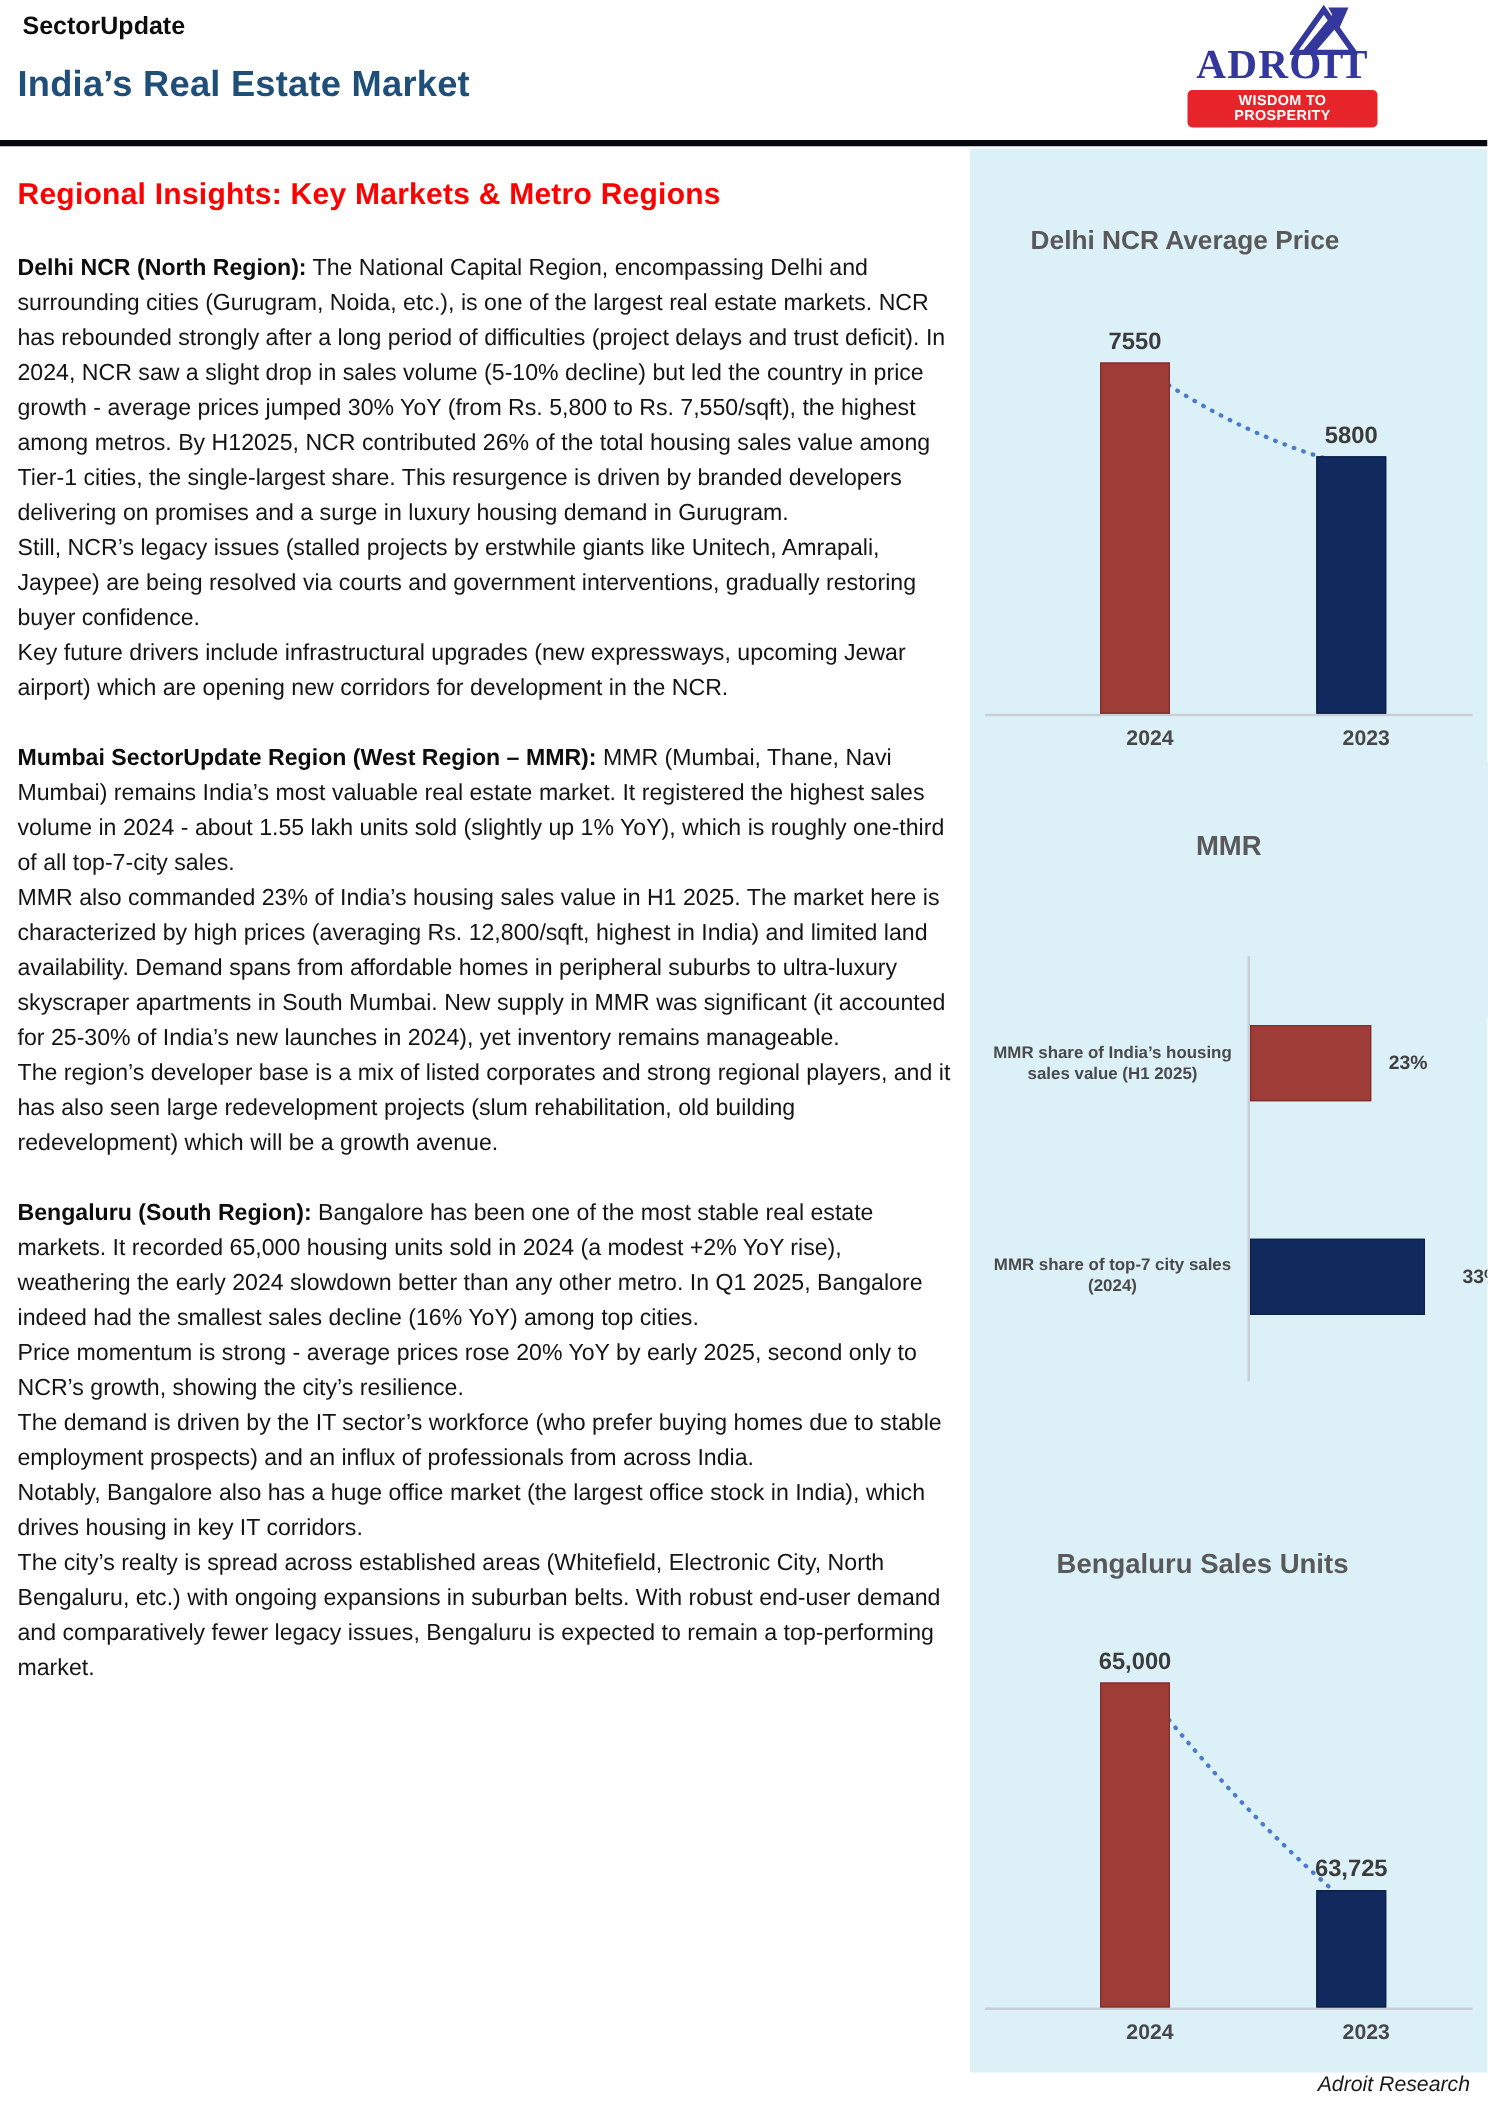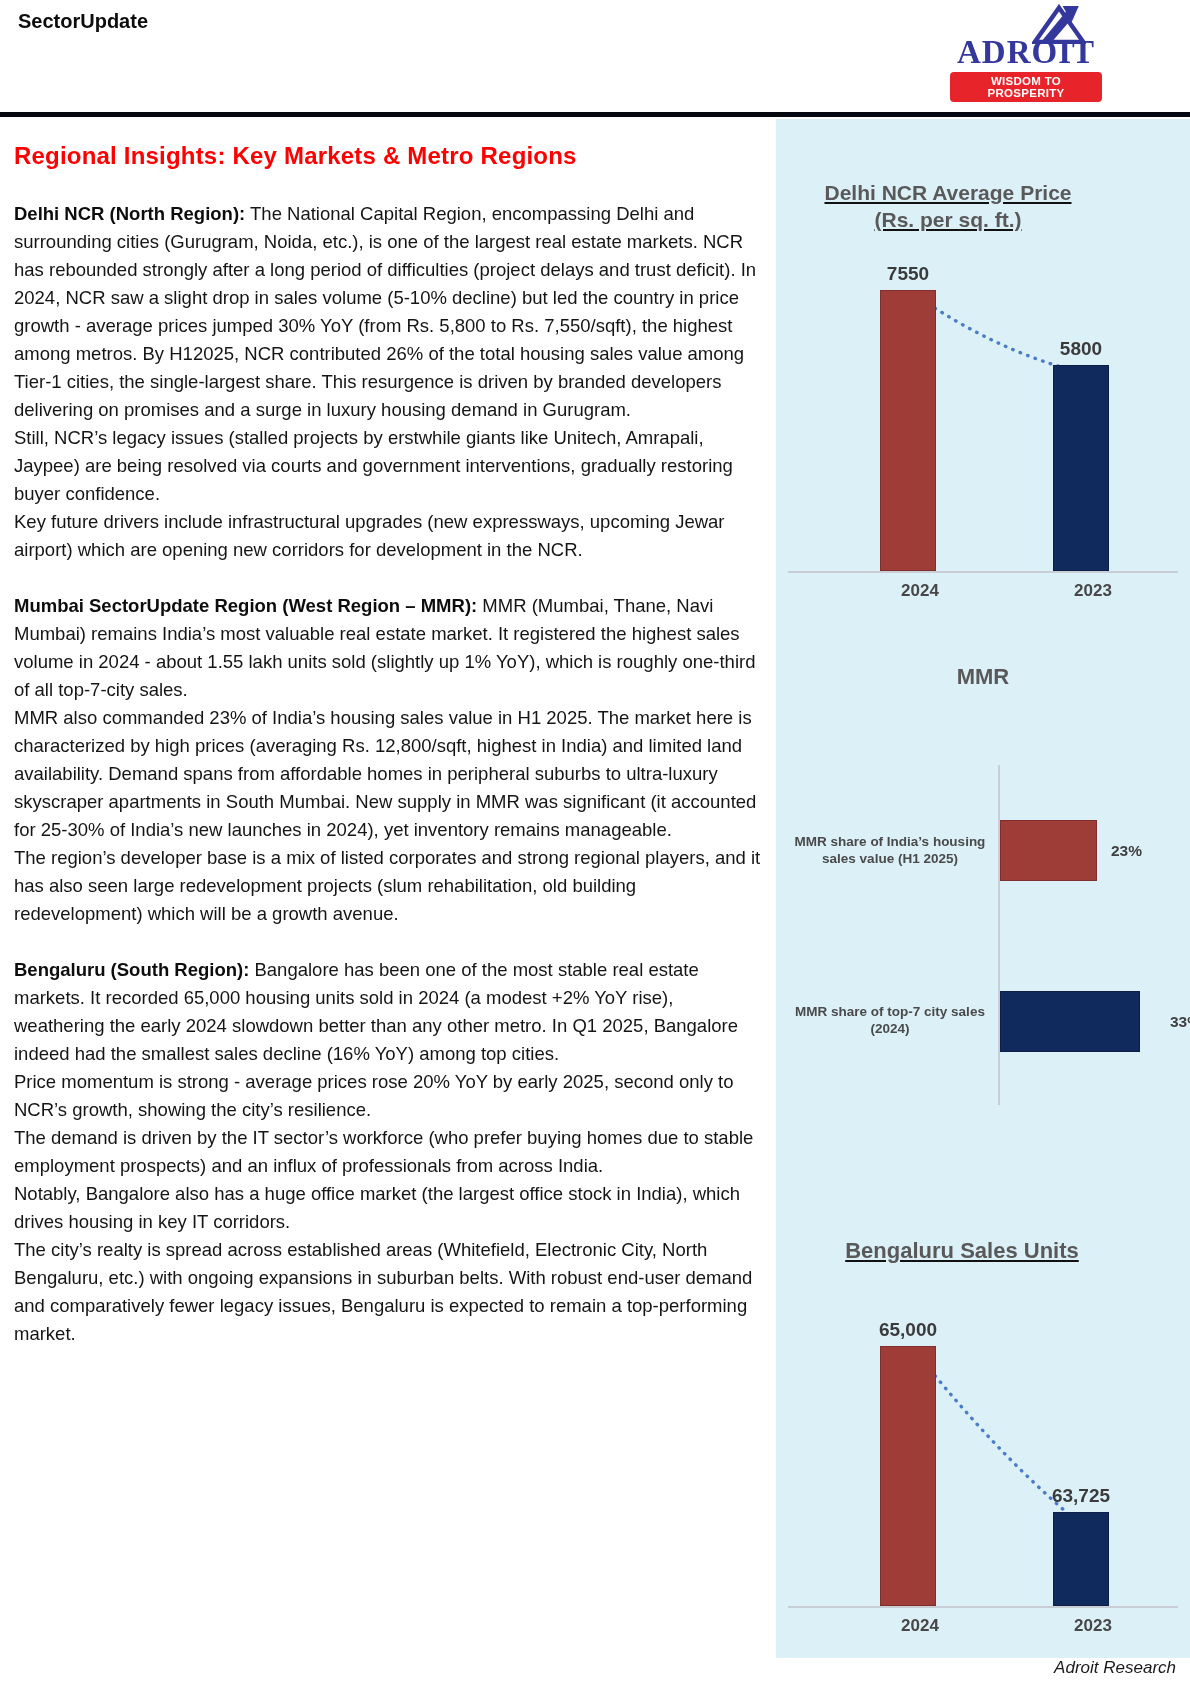--- a/index.html
+++ b/index.html
@@ -17,21 +17,21 @@
   .logo-name { margin-top:32px; font-family:"Liberation Serif", serif; font-weight:bold; font-size:33px; color:#34379B; letter-spacing:1px; line-height:1; }
   .logo-tag { margin-top:3px; background:#E8242B; color:#fff; font-size:11.5px; font-weight:bold; padding:3px 4px; border-radius:4px; letter-spacing:.3px; }
   
   .article { position:absolute; left:14px; top:142px; width:754px; }
   .section-heading { font-size:24px; font-weight:bold; color:#FE0000; margin:0 0 30px 0; letter-spacing:.2px; }
   .section { margin-bottom:28px; }
   .section p { font-size:18.5px; line-height:28px; color:#151515; }
   .section b { font-weight:bold; color:#0d0d0d; }
   
   .panel { position:absolute; left:776px; top:119px; width:414px; height:1539px; background:#DCF0F8; }
-  .chart { position:absolute; left:0; width:344px;text-decoration:underline; }
+  .chart { position:absolute; left:0; width:344px; }
   .c-title { text-align:center; font-weight:bold; color:#595959; }
   #chart1 { top:60px; }
   #chart1 .c-title { font-size:21px; line-height:27px; }
   #chart3 { top:1119px;padding-left:28px; }
   #chart2 .c-title, #chart3 .c-title { font-size:22px; }
   .plot { position:absolute; left:12px; width:390px; border-bottom:2px solid #C9CED6; }
   #chart1 .plot { top:102px; height:292px; }
   #chart3 .plot { top:58px;  height:312px; }
   .vbar { position:absolute; bottom:0; width:56px; }
   .vbar.b0 { left:92px;  border:1px solid #7E2F2D; }
@@ -60,20 +60,21 @@
   .hval.v1 { top:349px; }
   
   .credit { position:absolute; right:14px; top:1658px; font-size:17px; font-style:italic; color:#1a1a1a; }
 </style>
 </head>
 <body>
 
 <div class="page">
 
   <div class="kicker">SectorUpdate</div>
+  <h1 class="doc-title">India’s Real Estate Market</h1>
 
   <div class="logo">
     <svg class="logo-mark" viewBox="0 0 60 44">
       <path d="M30 4 L57 42 L3 42 Z" fill="none" stroke="#34379B" stroke-width="5" stroke-linejoin="miter"></path>
       <path d="M10 42 L38 8 L46 14 L22 42 Z" fill="#34379B"></path>
       <path d="M34 2 L52 2 L44 20 Z" fill="#34379B"></path>
     </svg>
     <div class="logo-name">ADROIT</div>
     <div class="logo-tag">WISDOM TO PROSPERITY</div>
   </div>
@@ -102,21 +103,20 @@
       <p>Notably, Bangalore also has a huge office market (the largest office stock in India), which drives housing in key IT corridors.</p>
       <p>The city’s realty is spread across established areas (Whitefield, Electronic City, North Bengaluru, etc.) with ongoing expansions in suburban belts. With robust end-user demand and comparatively fewer legacy issues, Bengaluru is expected to remain a top-performing market.</p>
     </div>
   </div>
 
   <aside class="panel">
 
     <div class="chart" id="chart1">
       <div class="c-title">
         <div>Delhi NCR Average Price</div>
-        <div>(Rs. per sq. ft.)</div>
       </div>
       <div class="plot">
         <svg class="trend" width="390" height="292">
           <path fill="none" stroke="#4A7CC7" stroke-width="3.4" stroke-linecap="round" stroke-dasharray="0.5 7.5" d="M 127 14 Q 206.5 68.5 284 89"></path>
         </svg>
         <div class="vbar b0" style="height: 281px; background: rgb(158, 60, 56);"></div>
         <div class="vbar b1" style="height: 206px; background: rgb(17, 42, 94);"></div>
         <div class="val-label v0" style="bottom: 286px;">7550</div>
         <div class="val-label v1" style="bottom: 211px;">5800</div>
       </div>

